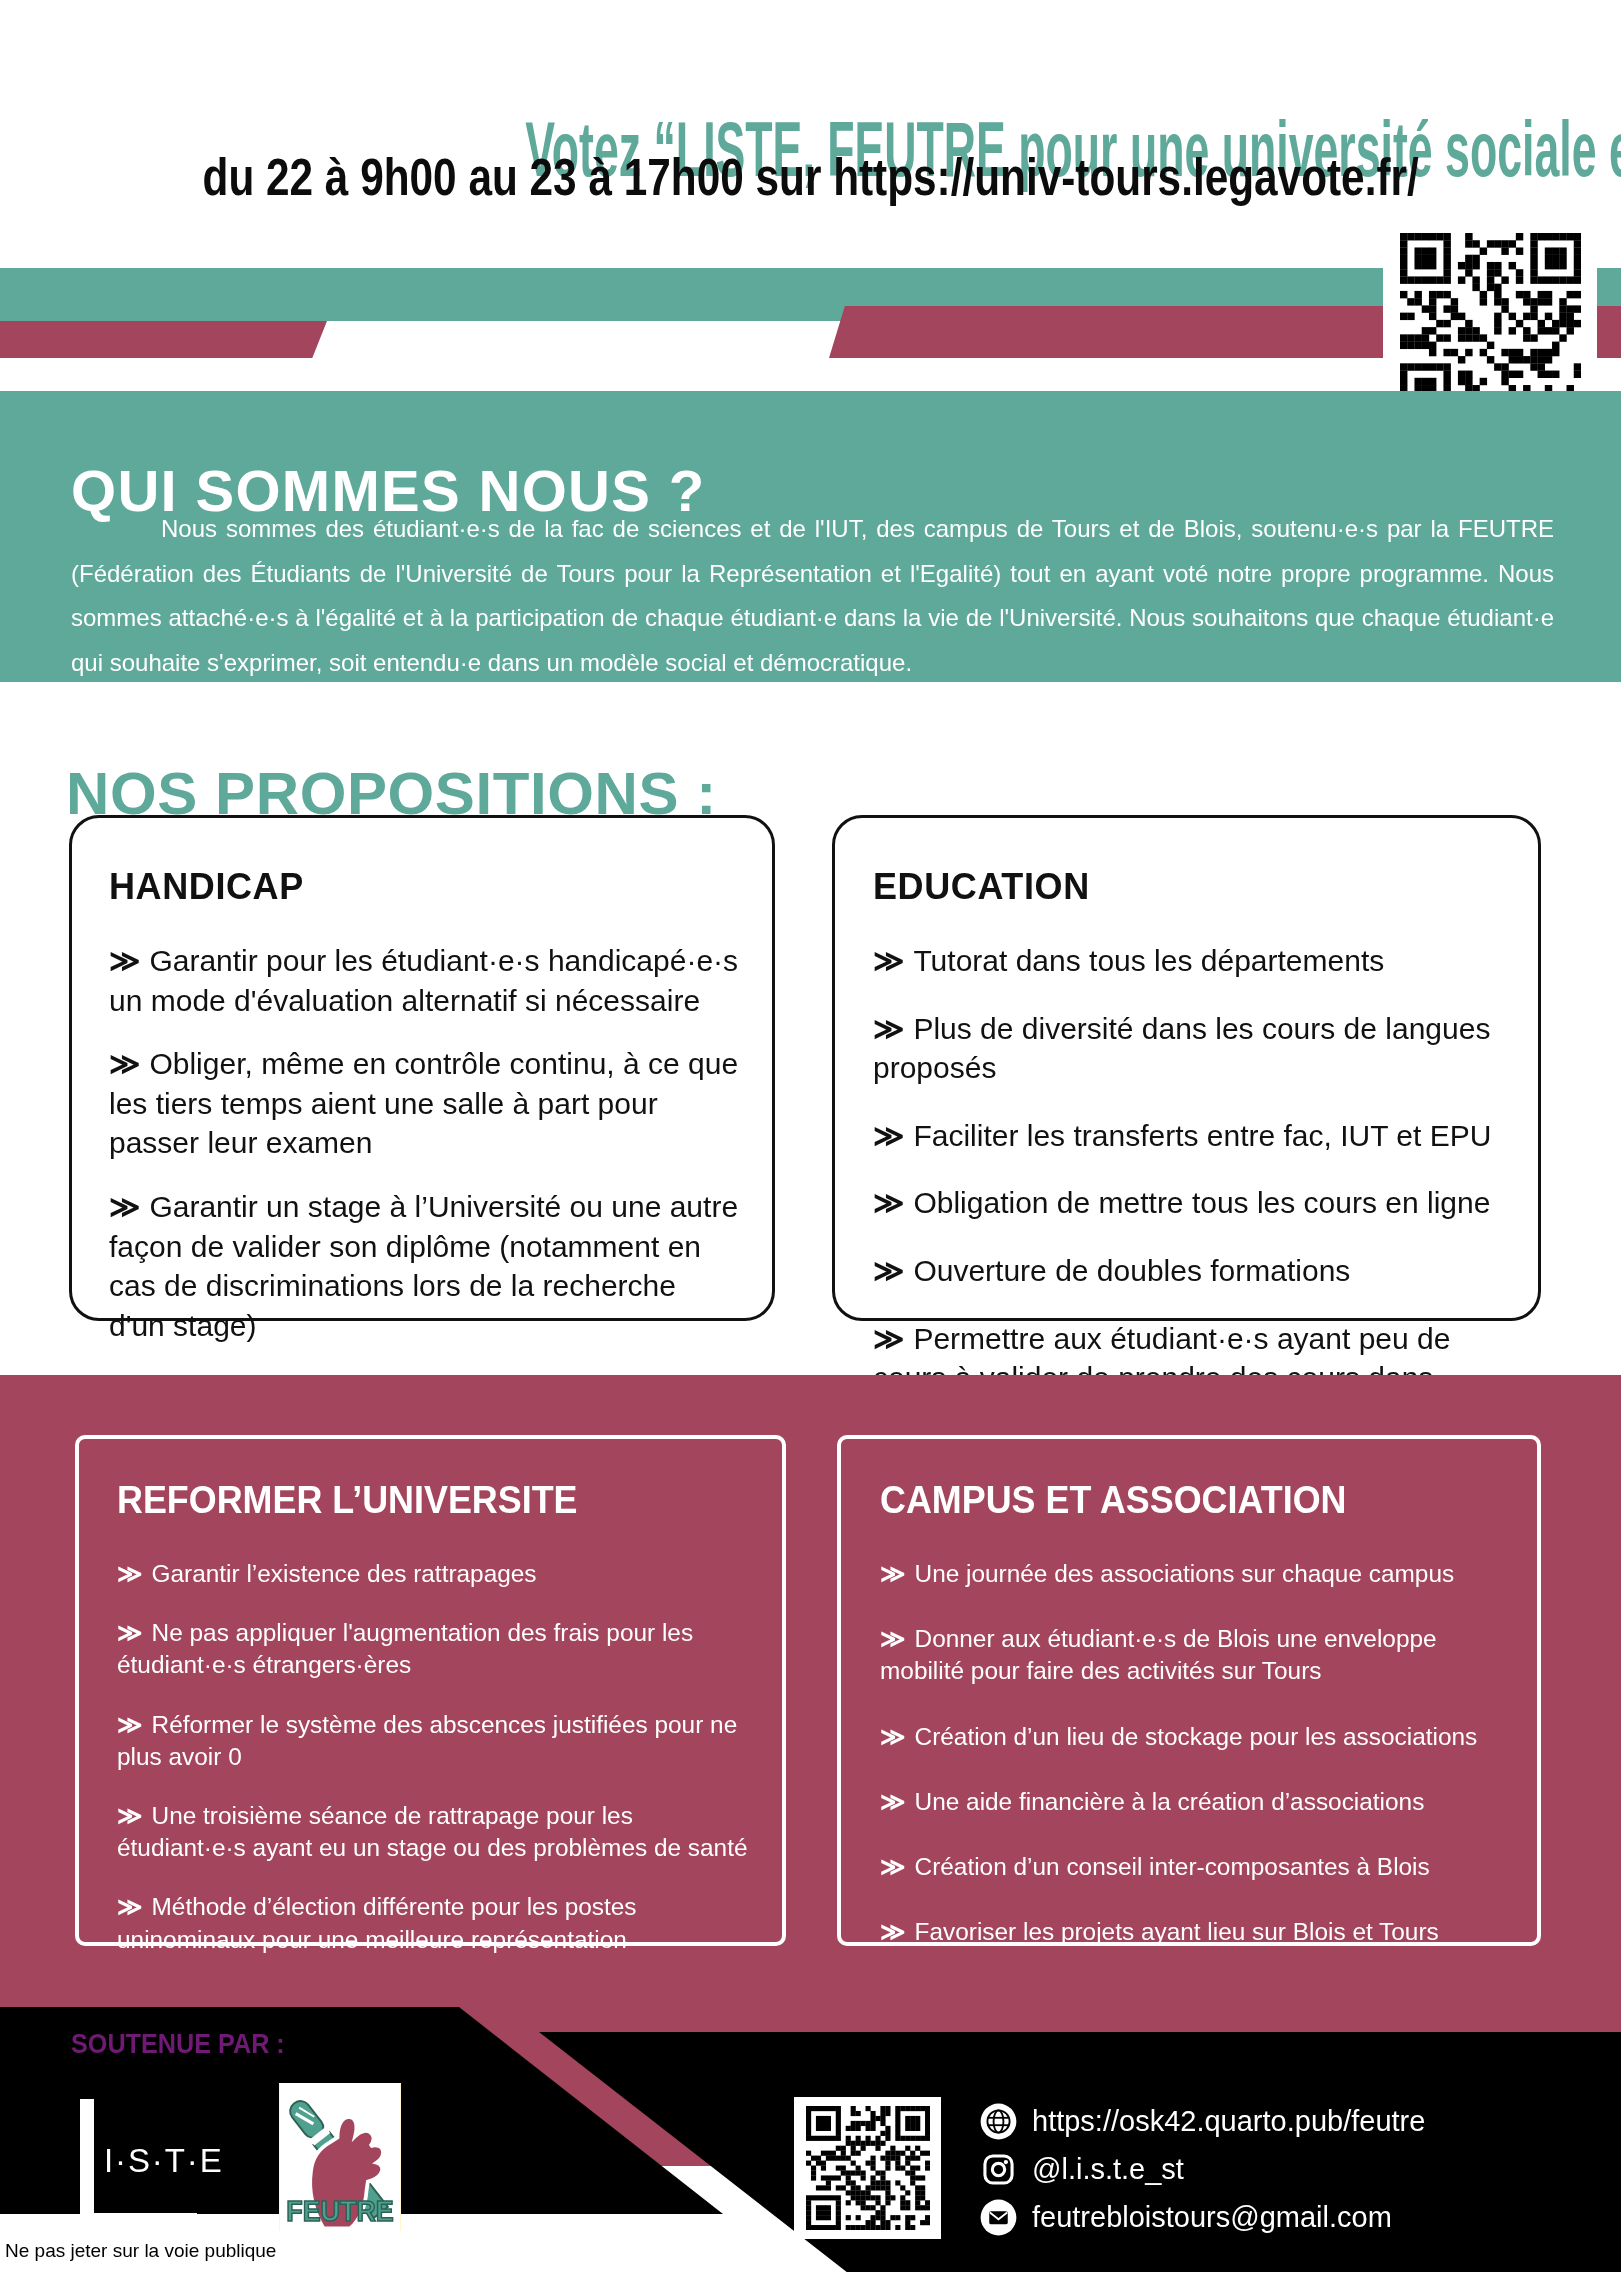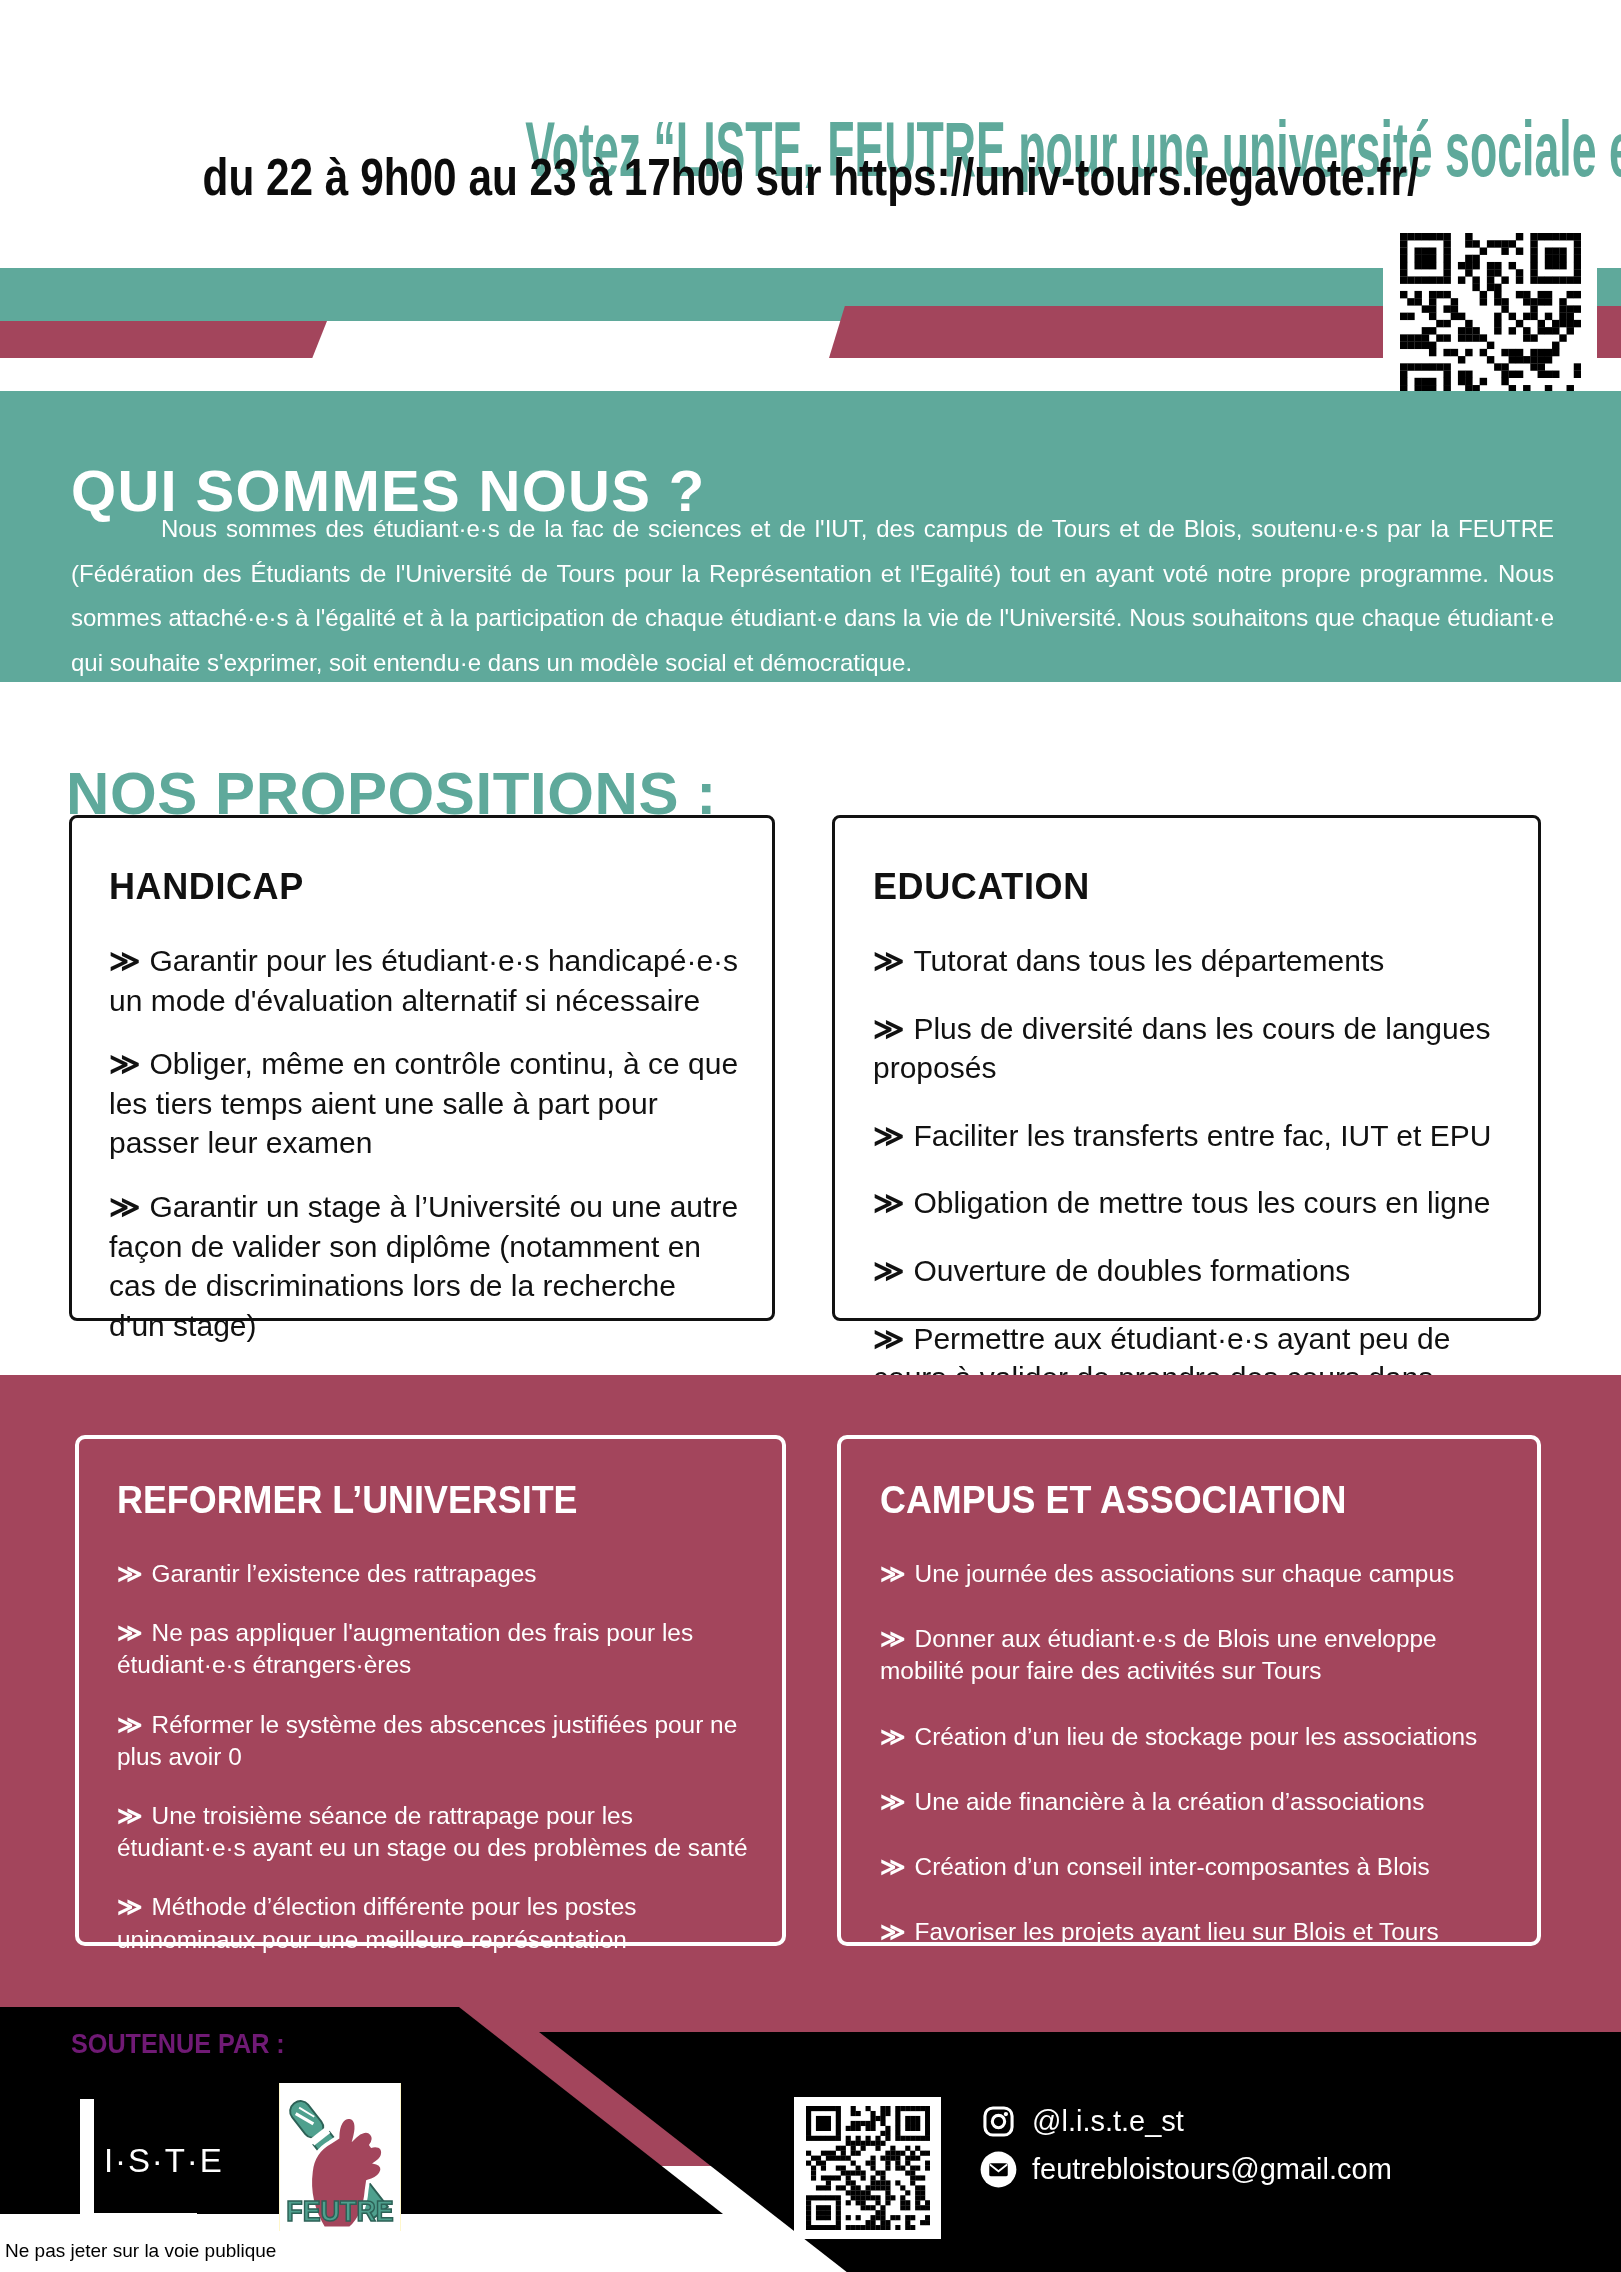--- a/index.html
+++ b/index.html
@@ -25,21 +25,21 @@
   .qr-top svg{width:181px;height:181px;fill:#000;}
   
   .about{top:391px;left:0;width:100%;height:291px;background:var(--teal);}
   .about-heading{top:409px;left:71px;font-size:58px;font-weight:bold;color:#fff;
                  letter-spacing:1.3px;white-space:nowrap;}
   .about-body{top:483px;left:71px;width:1483px;font-size:24px;line-height:1.86;
               color:#fff;text-indent:90px;text-align:justify;}
   
   .props-heading{top:709px;left:66px;font-size:60px;font-weight:bold;color:var(--teal);
                  letter-spacing:0.6px;white-space:nowrap;}
-  .card{box-sizing:border-box;background:#fff;border:3.8px solid #111;border-radius:8px;}
+  .card{box-sizing:border-box;background:#fff;border:3.8px solid #111;border-radius:30px;}
   .card h3{margin:0 0 33px 0;font-size:36px;font-weight:bold;color:#111;letter-spacing:0.6px;}
   .card ul,.mcard ul{margin:0;padding:0;list-style:none;}
   .card li{font-size:30px;line-height:1.32;color:#111;margin-bottom:24px;}
   .chev{font-weight:bold;margin-right:9px;}
   #card-handicap{left:69px;top:815px;width:706px;height:506px;padding:48px 33px 0 37px;}
   #card-education{left:832px;top:815px;width:709px;height:506px;padding:48px 30px 0 38px;}
   #card-education li{margin-bottom:28px;}
   
   .maroon-section{top:1375px;left:0;width:100%;height:791px;background:var(--maroon);}
   .mcard{box-sizing:border-box;border:4.4px solid #fff;border-radius:10px;position:absolute;}
@@ -776,20 +776,32 @@
         <rect x="125.44" y="188.16" width="8.14" height="8.14"></rect>
         <rect x="141.12" y="188.16" width="8.14" height="8.14"></rect>
         <rect x="156.80" y="188.16" width="8.14" height="8.14"></rect>
         <rect x="164.64" y="188.16" width="8.14" height="8.14"></rect>
       </svg>
   </div>
 
   <div class="abs contacts">
     <div class="contact-row">
       <svg class="cicon" viewBox="0 0 60 60">
+        <circle cx="30" cy="30" r="29" fill="#ffffff"></circle>
+        <g stroke="#000" stroke-width="3" fill="none">
+          <circle cx="30" cy="30" r="18"></circle>
+          <ellipse cx="30" cy="30" rx="8" ry="18"></ellipse>
+          <line x1="12" y1="24" x2="48" y2="24"></line>
+          <line x1="12" y1="36" x2="48" y2="36"></line>
+        </g>
+      </svg>
+      <span class="ctext">https://osk42.quarto.pub/feutre</span>
+    </div>
+    <div class="contact-row">
+      <svg class="cicon" viewBox="0 0 60 60">
         <rect x="8" y="8" width="44" height="44" rx="13" fill="none" stroke="#ffffff" stroke-width="5"></rect>
         <circle cx="30" cy="30" r="10" fill="none" stroke="#ffffff" stroke-width="5"></circle>
         <circle cx="42" cy="18" r="3.5" fill="#ffffff"></circle>
       </svg>
       <span class="ctext">@l.i.s.t.e_st</span>
     </div>
     <div class="contact-row">
       <svg class="cicon" viewBox="0 0 60 60">
         <circle cx="30" cy="30" r="29" fill="#ffffff"></circle>
         <rect x="15" y="20" width="30" height="21" rx="3" fill="#000"></rect>

